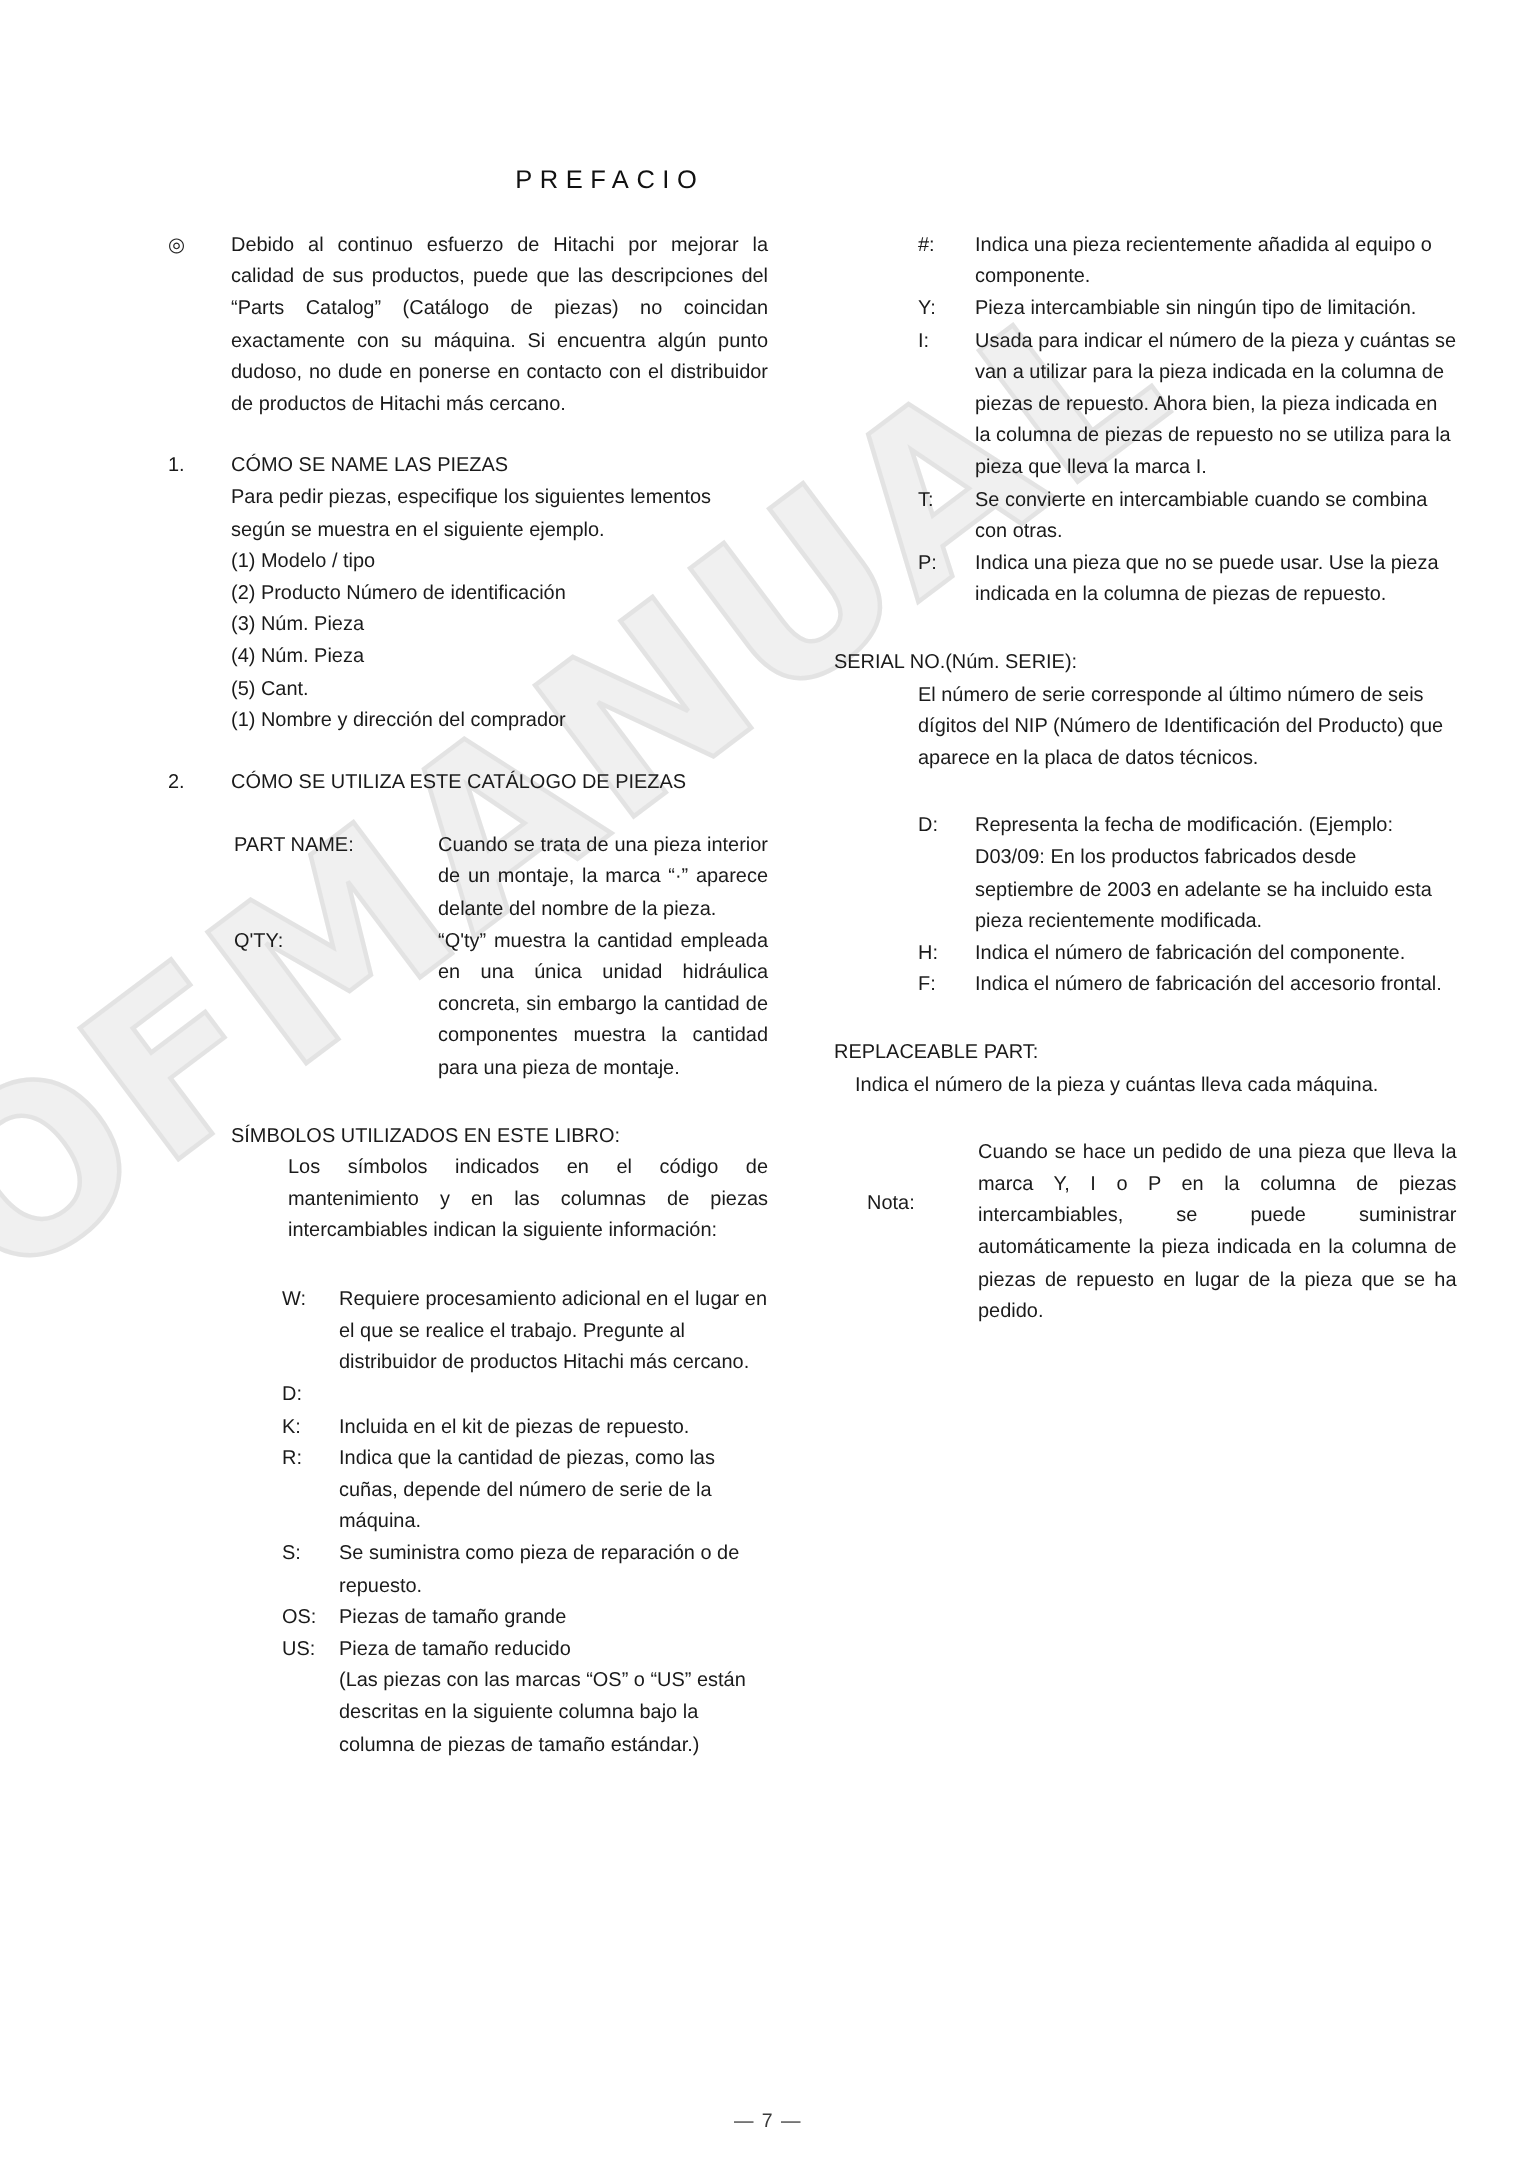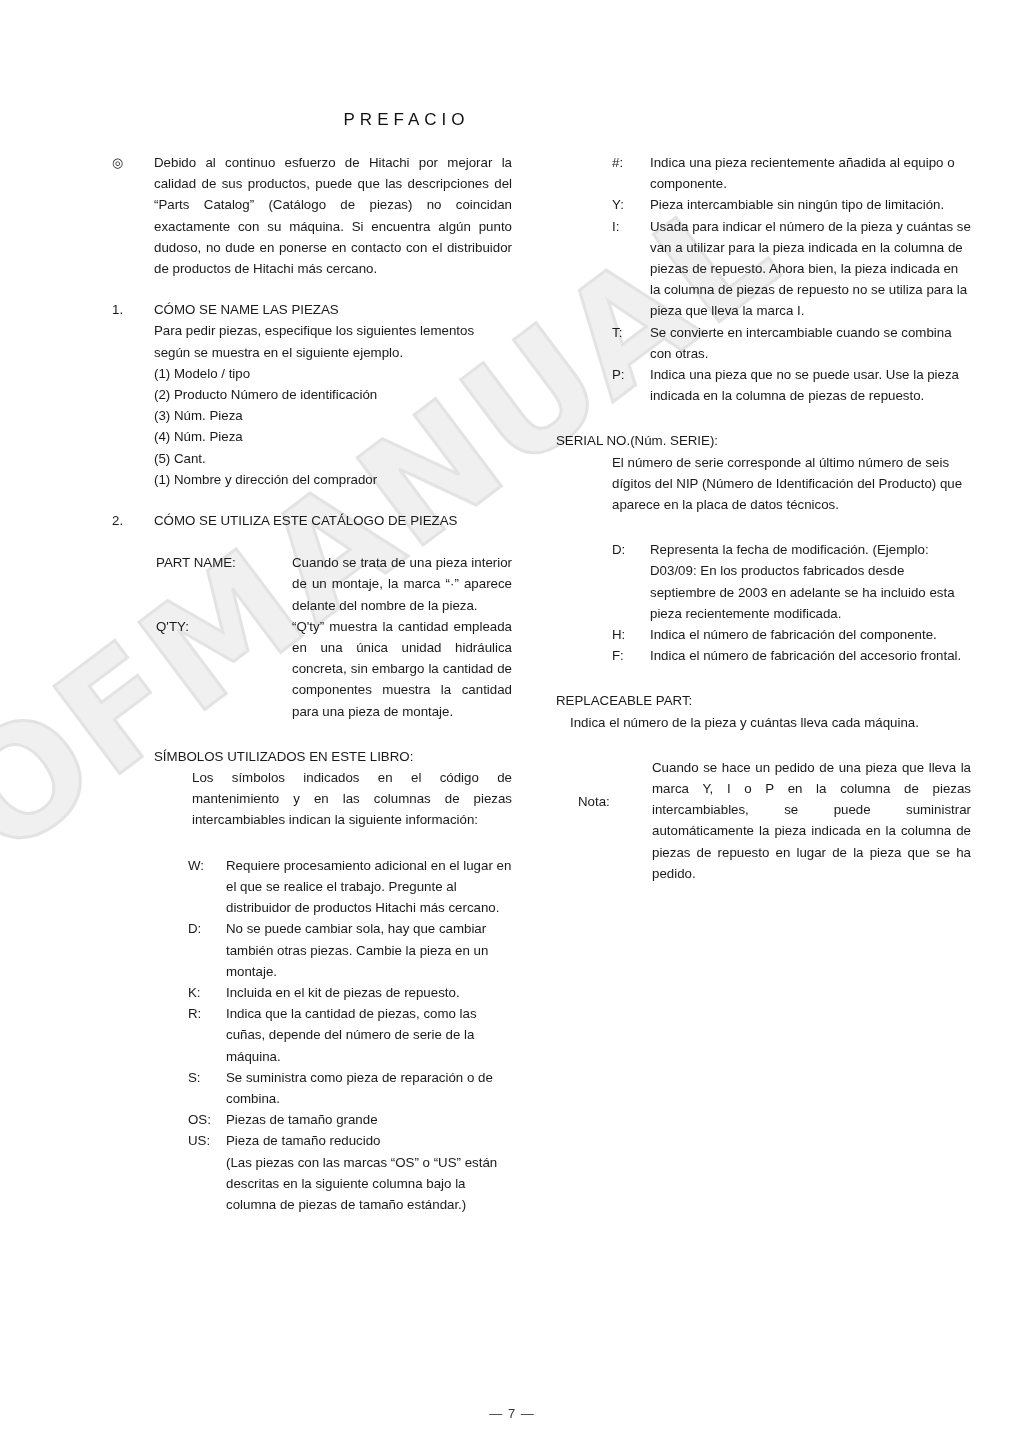--- a/index.html
+++ b/index.html
@@ -173,33 +173,32 @@
 
     <div class="spacer-md"></div>
 
     <div class="def-block">
       <div class="row def-row">
         <div class="marker">W:</div>
         <div class="body">Requiere procesamiento adicional en el lugar en el que se realice el trabajo. Pregunte al distribuidor de productos Hitachi más cercano.</div>
       </div>
       <div class="row def-row">
         <div class="marker">D:</div>
-        <div class="body">No se puede cambiar sola, hay que cambiar también otras piezas. Cambie la pieza en un montaje.</div>
       </div>
       <div class="row def-row">
         <div class="marker">K:</div>
         <div class="body">Incluida en el kit de piezas de repuesto.</div>
       </div>
       <div class="row def-row">
         <div class="marker">R:</div>
         <div class="body">Indica que la cantidad de piezas, como las cuñas, depende del número de serie de la máquina.</div>
       </div>
       <div class="row def-row">
         <div class="marker">S:</div>
-        <div class="body">Se suministra como pieza de reparación o de combina.</div>
+        <div class="body">Se suministra como pieza de reparación o de repuesto.</div>
       </div>
       <div class="row def-row">
         <div class="marker">OS:</div>
         <div class="body">Piezas de tamaño grande</div>
       </div>
       <div class="row def-row">
         <div class="marker">US:</div>
         <div class="body">Pieza de tamaño reducido</div>
       </div>
       <div style="margin-left:38px;">(Las piezas con las marcas “OS” o “US” están descritas en la siguiente columna bajo la columna de piezas de tamaño estándar.)</div>

